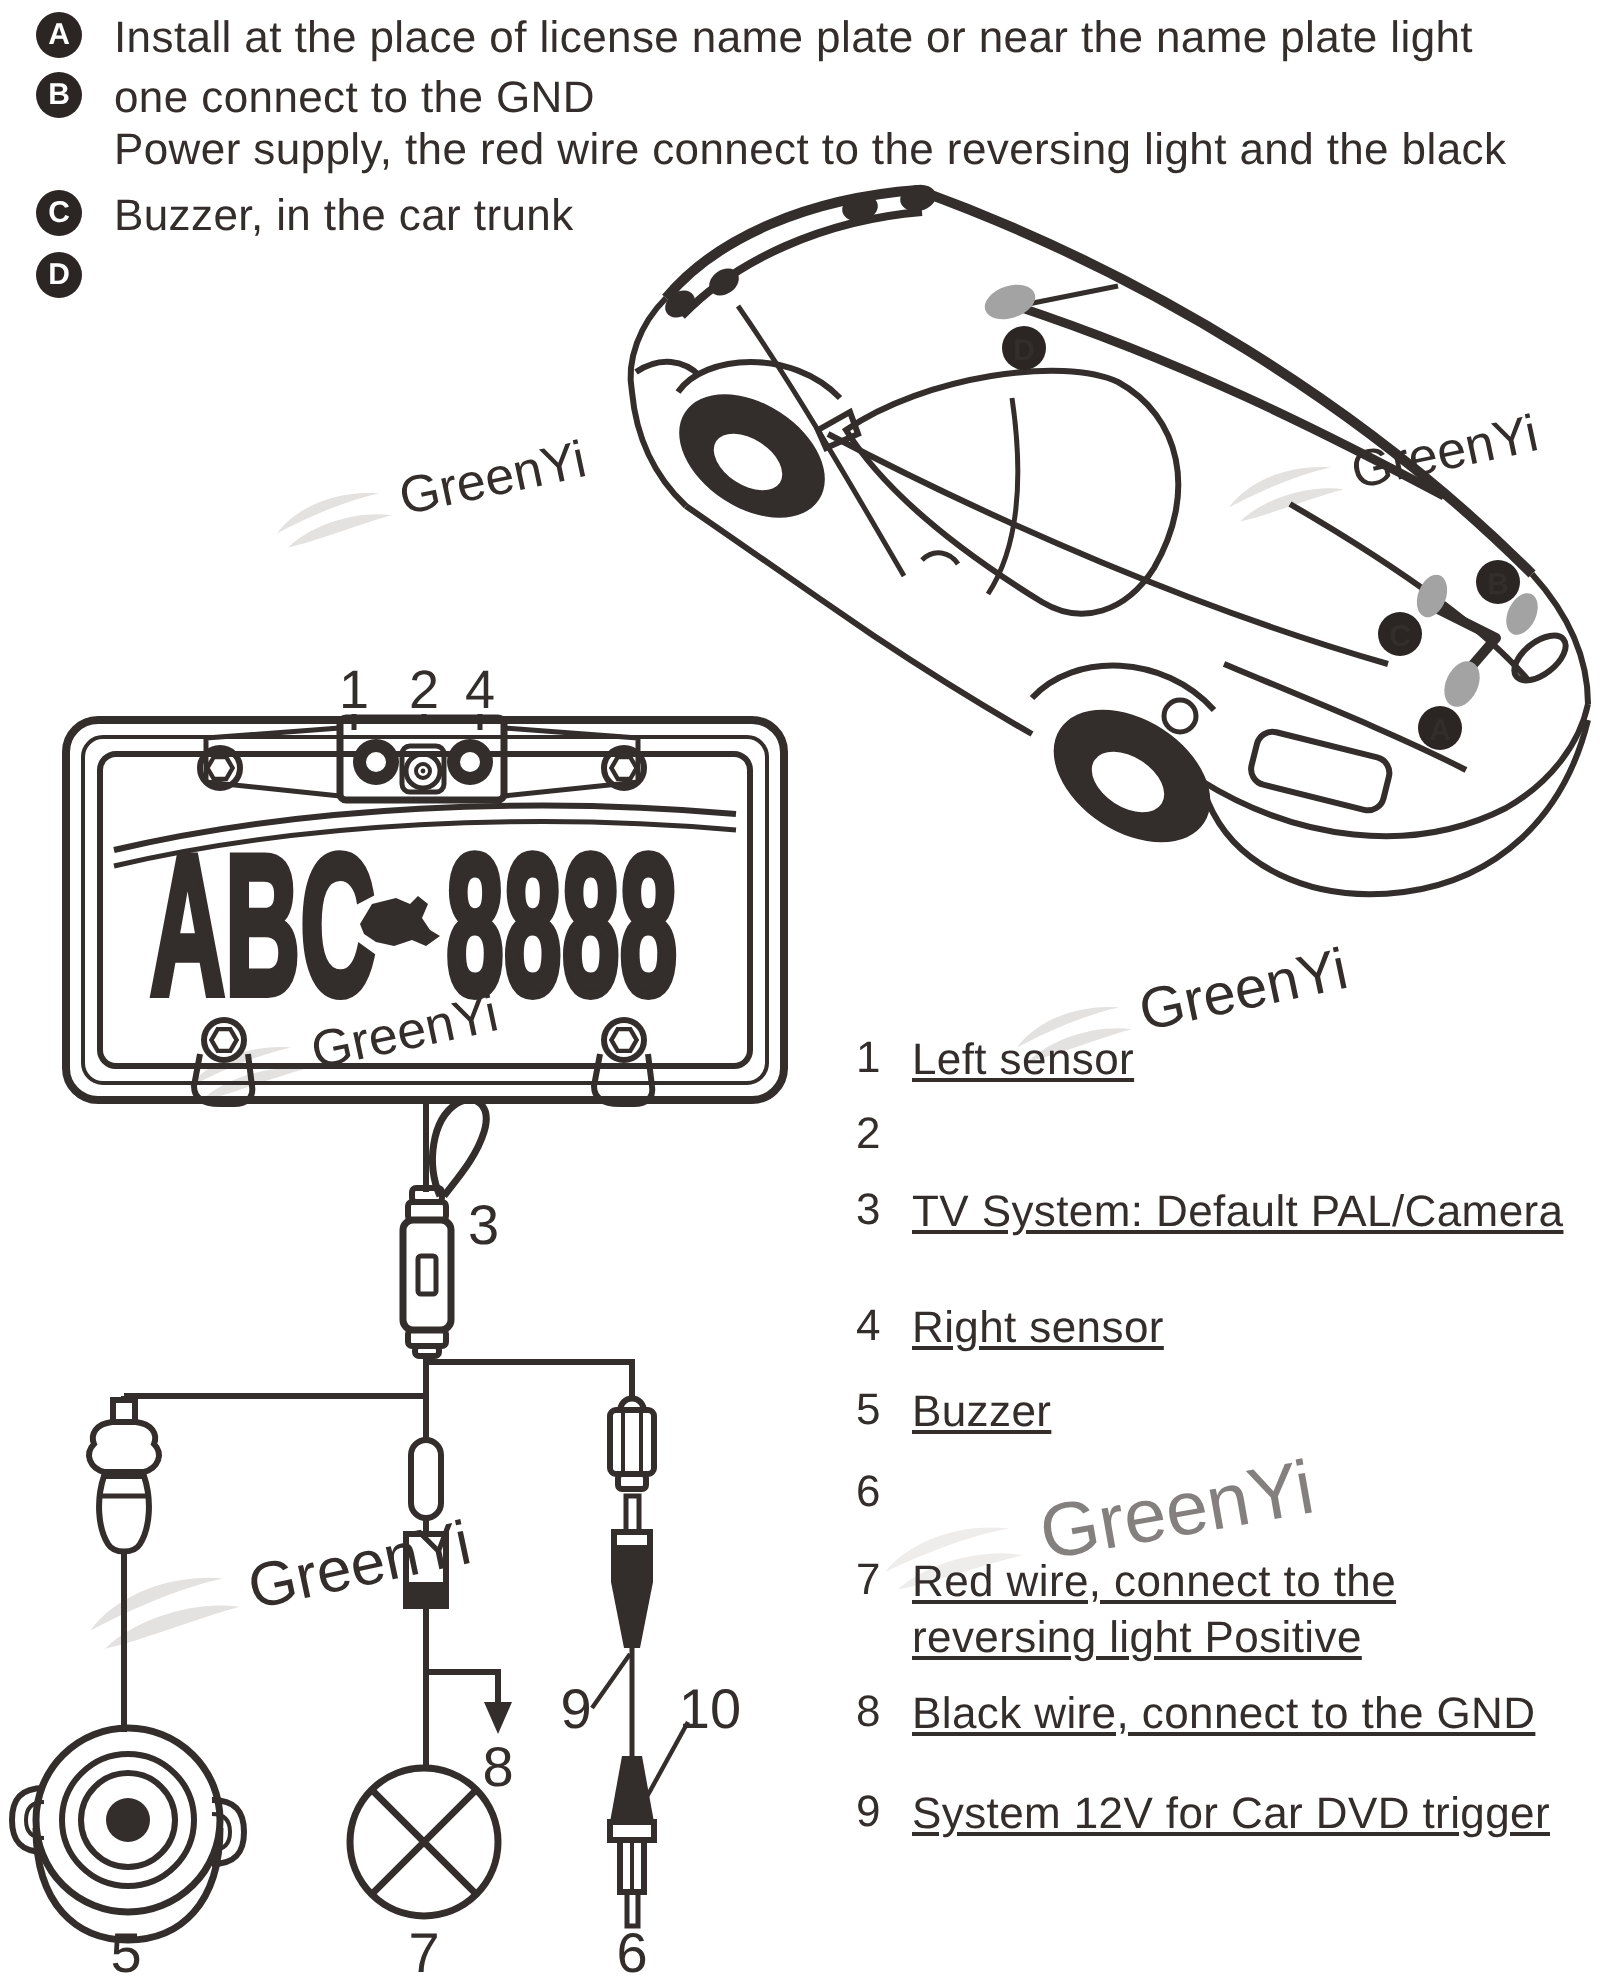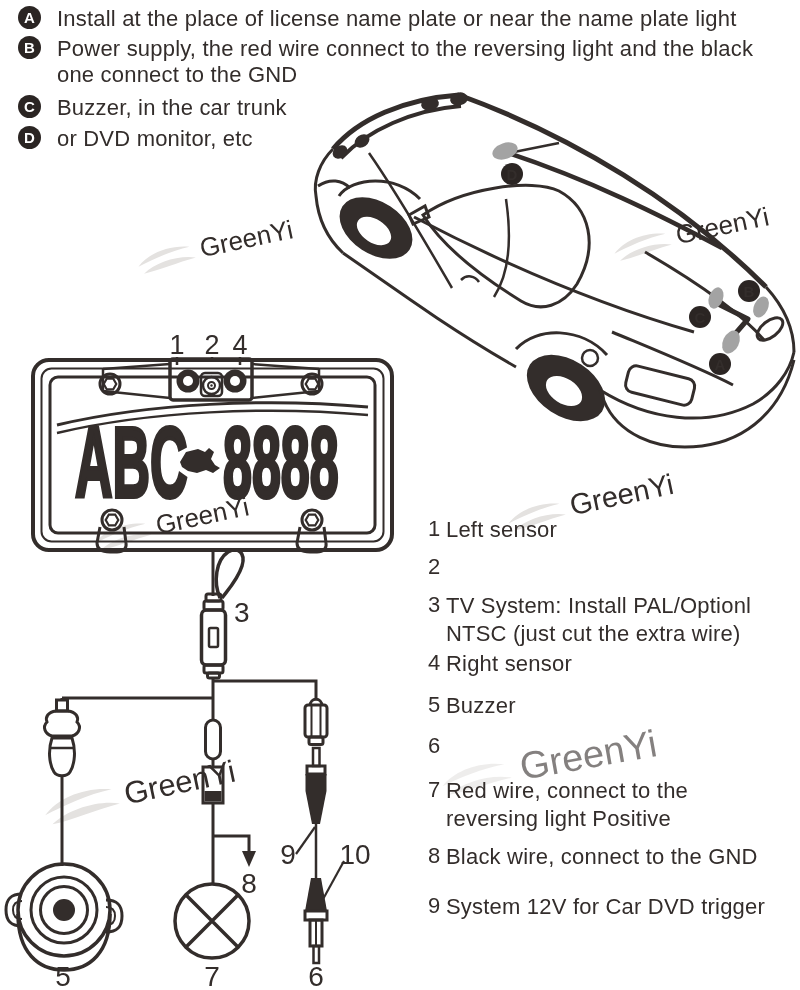--- a/index.html
+++ b/index.html
@@ -10,21 +10,21 @@
   .ink{stroke:#332d2b;fill:none;}
   .legend{position:absolute;left:18px;top:0;width:760px;}
   .legend-item{position:absolute;left:0;padding-left:39px;width:720px;}
   .badge{position:absolute;left:0;top:0;width:23px;height:23px;border-radius:50%;
          background:#2b2523;color:#fff;font-weight:bold;font-size:15px;line-height:23px;
          text-align:center;}
   .tline{font-size:22px;line-height:26px;letter-spacing:.2px;white-space:nowrap;}
   .parts{position:absolute;left:424px;top:0;width:376px;}
   .part{position:absolute;left:0;width:376px;}
   .pnum{position:absolute;left:4px;top:0;font-size:22px;}
-  .ptext{margin-left:22px;font-size:22px;line-height:28px;letter-spacing:.2px;white-space:nowrap;}
+  .ptext{margin-left:32px;font-size:22px;line-height:28px;letter-spacing:.2px;white-space:nowrap;text-decoration:underline;}
 </style>
 </head>
 <body>
 
 <div class="page">
 
 <svg class="art" width="800" height="990" viewBox="0 0 800 990">
   <defs>
     <g id="wm-swoosh">
       <path d="M0,12 C12,1 34,-3 54,3 C36,3 14,8 0,12 Z" fill="#e4e2e0"></path>
@@ -269,45 +269,43 @@
   </g>
 </svg>
 
   <div class="legend">
     <div class="legend-item" style="top:6px">
       <span class="badge">A</span>
       <div class="tline">Install at the place of license name plate or near the name plate light</div>
     </div>
     <div class="legend-item" style="top:36px">
       <span class="badge">B</span>
+      <div class="tline">one connect to the GND</div>
       <div class="tline">Power supply, the red wire connect to the reversing light and the black</div>
-      <div class="tline">one connect to the GND</div>
     </div>
     <div class="legend-item" style="top:95px">
       <span class="badge">C</span>
       <div class="tline">Buzzer, in the car trunk</div>
     </div>
     <div class="legend-item" style="top:126px">
       <span class="badge">D</span>
-      <div class="tline">or DVD monitor, etc</div>
     </div>
   </div>
 
   <div class="parts">
     <div class="part" style="top:516px">
       <span class="pnum">1</span>
       <div class="ptext">Left sensor</div>
     </div>
     <div class="part" style="top:554px">
       <span class="pnum">2</span>
     </div>
     <div class="part" style="top:592px">
       <span class="pnum">3</span>
-      <div class="ptext">TV System: Install PAL/Optionl</div>
-      <div class="ptext">NTSC (just cut the extra wire)</div>
+      <div class="ptext">TV System: Default PAL/Camera</div>
     </div>
     <div class="part" style="top:650px">
       <span class="pnum">4</span>
       <div class="ptext">Right sensor</div>
     </div>
     <div class="part" style="top:692px">
       <span class="pnum">5</span>
       <div class="ptext">Buzzer</div>
     </div>
     <div class="part" style="top:733px">

